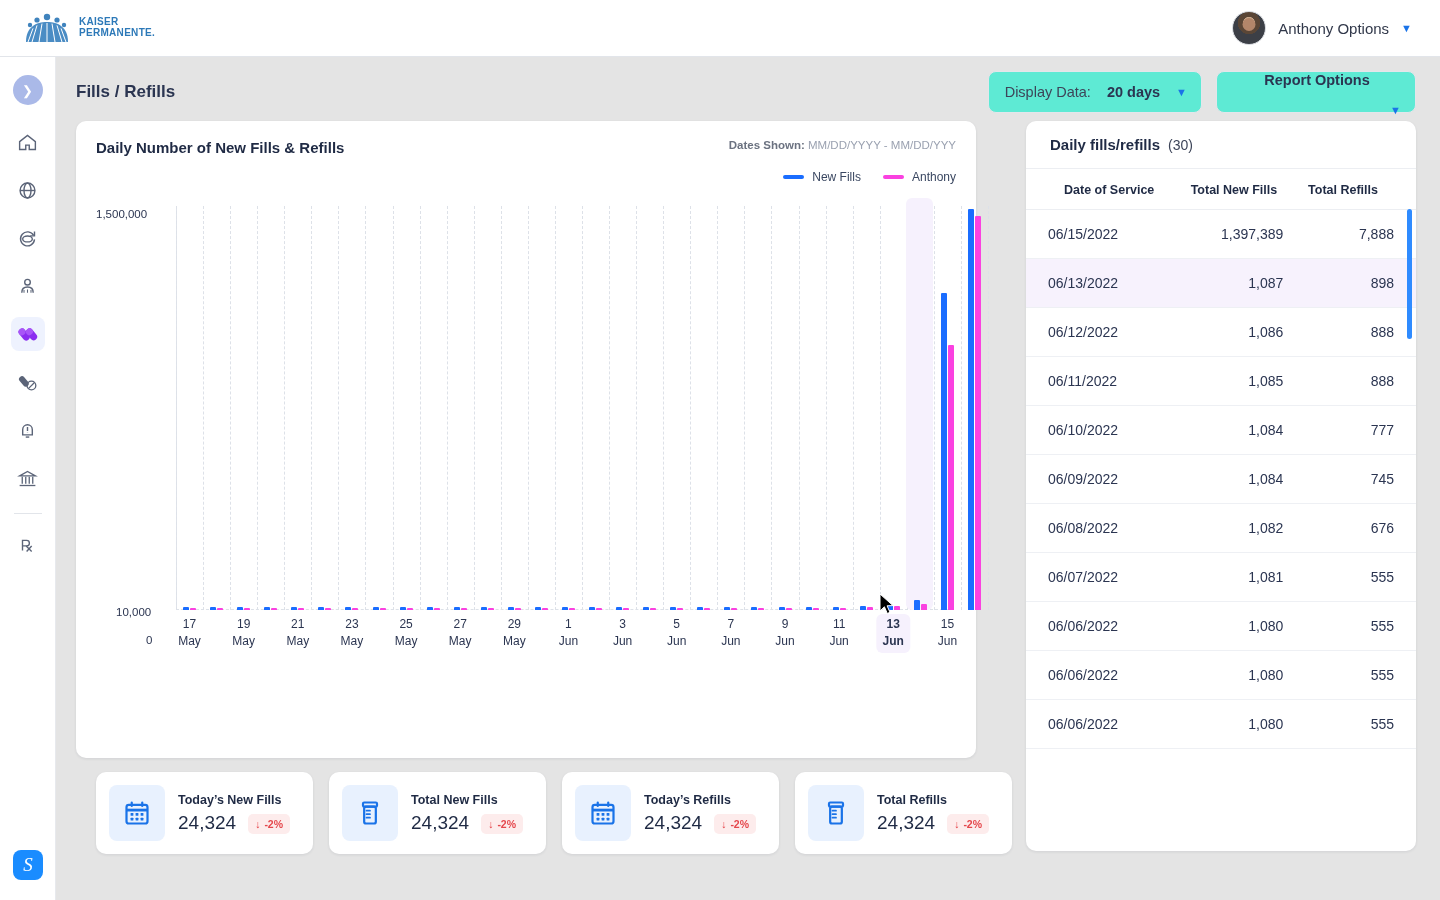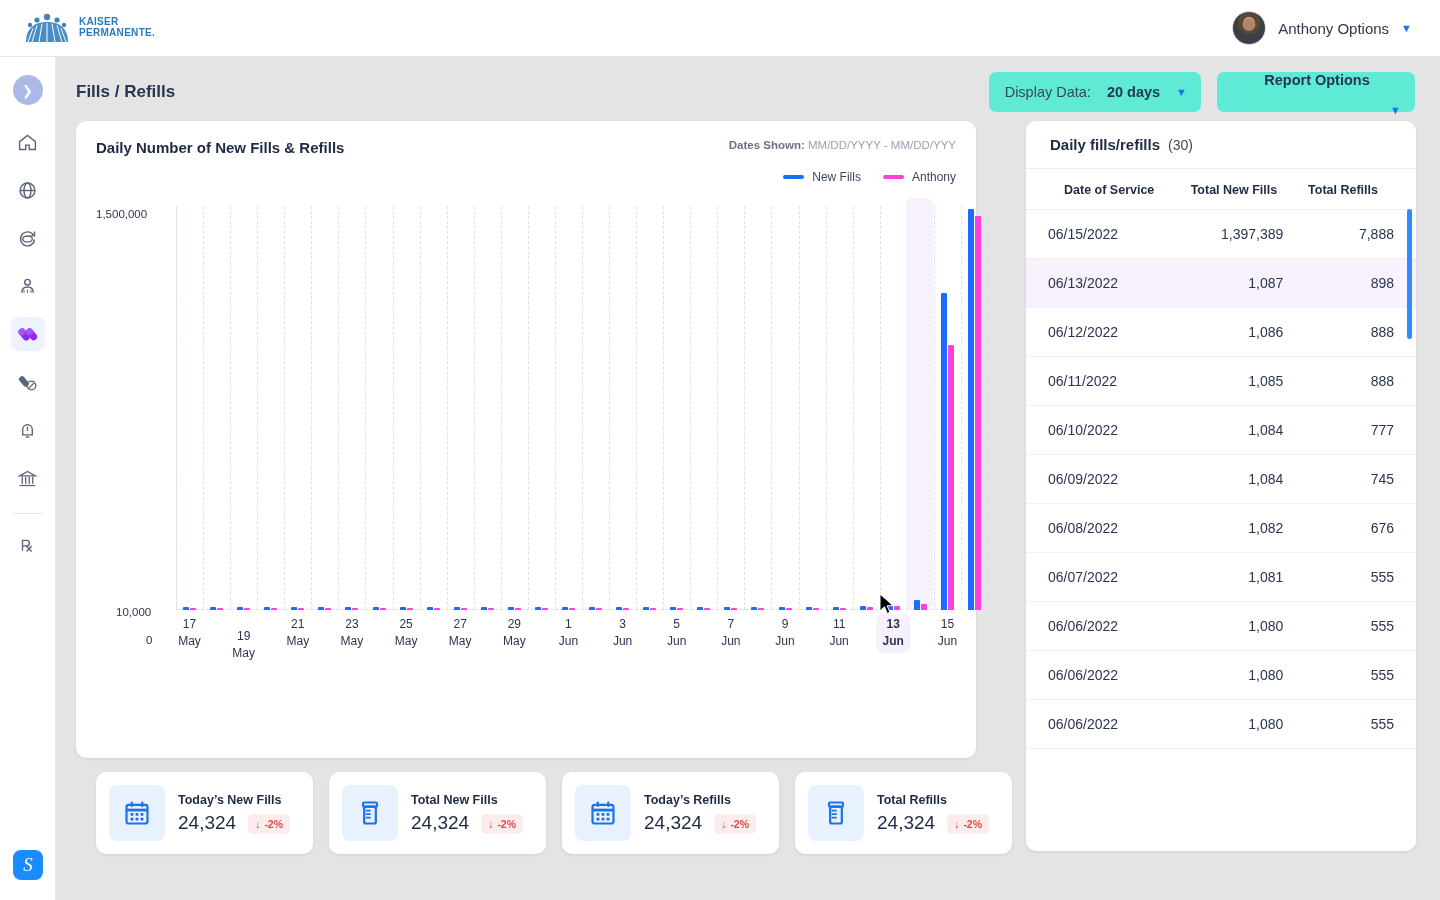--- a/index.html
+++ b/index.html
@@ -476,21 +476,21 @@
               <div class="bargroup" title="15 Jun" style="left: 791.967px;">
                 <div class="bar fills" style="height: 400.683px; background: rgb(26, 109, 255);"></div>
                 <div class="bar refills" style="height: 394.098px; background: rgb(250, 65, 224);"></div>
               </div>
             </div>
           <div class="xticks" id="xticks">
               <div class="xtick" style="left: 13.5333px; top: 4px;">
                 <div>17</div>
                 <div>May</div>
               </div>
-              <div class="xtick" style="left: 67.6667px; top: 16px;">
+              <div class="xtick" style="left: 67.6667px; top: 4px;">
                 <div>19</div>
                 <div>May</div>
               </div>
               <div class="xtick" style="left: 121.8px; top: 4px;">
                 <div>21</div>
                 <div>May</div>
               </div>
               <div class="xtick" style="left: 175.933px; top: 4px;">
                 <div>23</div>
                 <div>May</div>

